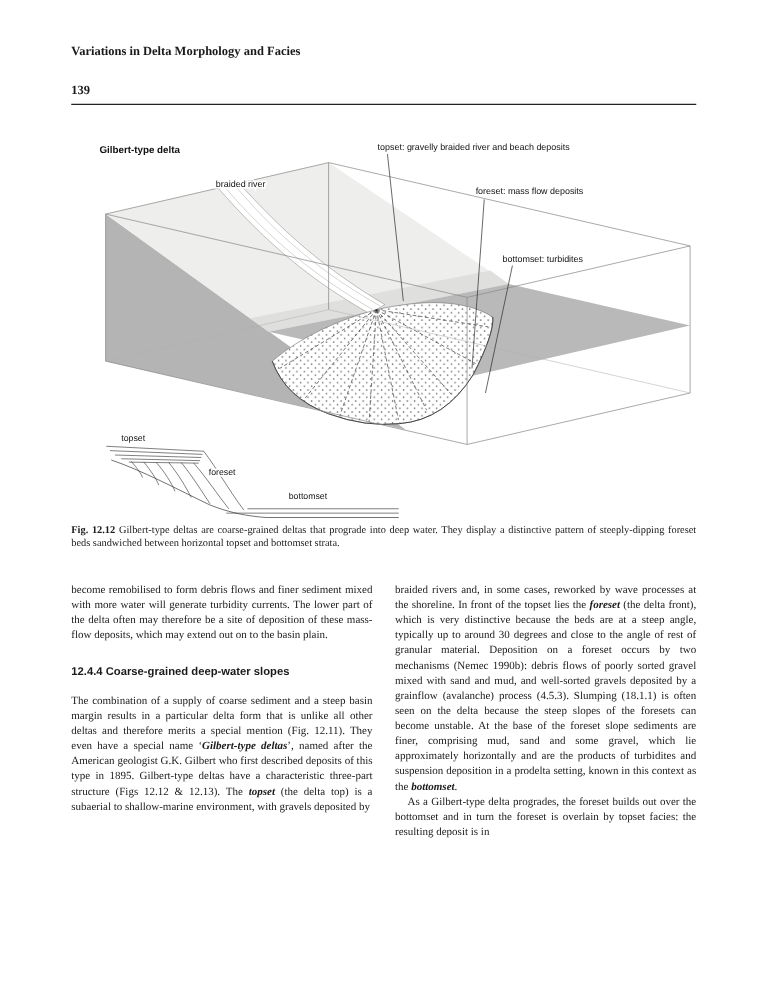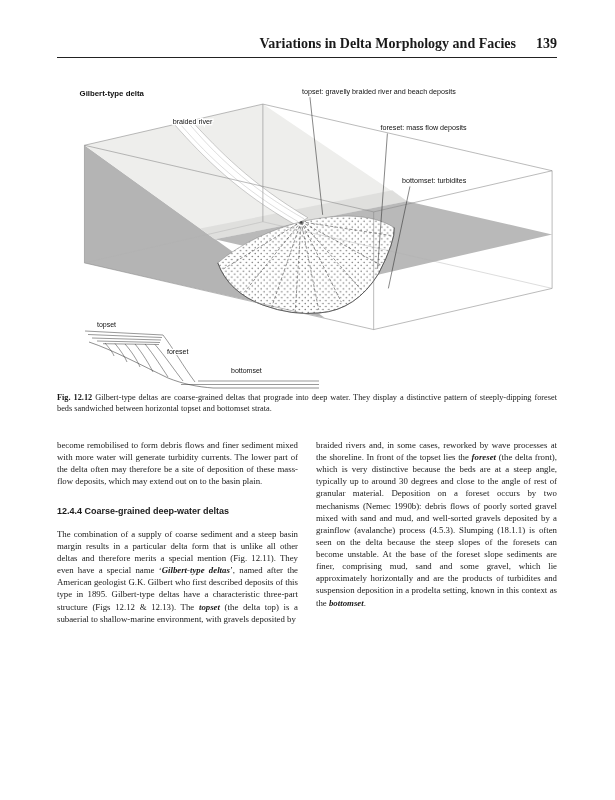--- a/index.html
+++ b/index.html
@@ -6,21 +6,21 @@
   html,body { background:#ffffff; }
   .page {
     width:615px; height:800px; background:#ffffff;
     font-family:"Liberation Serif", serif; color:#1a1a1a;
     position:relative; overflow:hidden;
   }
   .content { padding:36px 58px 0 57px; }
   .running-head {
     display:flex; justify-content:flex-end; align-items:flex-start; gap:20px;
     border-bottom:1px solid #222; padding-bottom:5px;
-    font-weight:bold; font-size:14px;
+    font-weight:bold; font-size:10px;flex-direction:column;
   }
   .figure-block { margin-top:24px; }
   .main-diagram { display:block; width:500px; height:252px; }
   .section-diagram { display:block; width:240px; height:75px; margin:-16px 0 0 26px; }
   .fig-caption { font-size:8.3px; line-height:1.32; text-align:justify; }
   .fig-caption .b { font-weight:bold; }
   .columns { display:flex; gap:18px; margin-top:24px; }
   .col { flex:1; font-size:8.8px; line-height:1.38; text-align:justify; }
   .heading {
     font-family:"Liberation Sans", sans-serif; font-weight:bold;
@@ -141,22 +141,23 @@
         <text x="84" y="36" class="xs-label halo">foreset</text>
         <text x="148" y="55" class="xs-label halo">bottomset</text>
       </svg>
 
       <p class="fig-caption"><span class="b">Fig. 12.12</span> <span>Gilbert-type deltas are coarse-grained deltas that prograde into deep water. They display a distinctive pattern of steeply-dipping foreset beds sandwiched between horizontal topset and bottomset strata.</span></p>
     </div>
 
     <div class="columns">
       <div class="col">
         <p>become remobilised to form debris flows and finer sediment mixed with more water will generate turbidity currents. The lower part of the delta often may therefore be a site of deposition of these mass-flow deposits, which may extend out on to the basin plain.</p>
-        <h3 class="heading">12.4.4  Coarse-grained deep-water deltas</h3>
+        <h3 class="heading">12.4.4  Coarse-grained deep-water slopes</h3>
         <p><span>The combination of a supply of coarse sediment and a steep basin margin results in a particular delta form that is unlike all other deltas and therefore merits a special mention (Fig. 12.11). They even have a special name ‘</span><span style="font-weight: bold; font-style: italic;">Gilbert-type deltas</span><span>’, named after the American geologist G.K. Gilbert who first described deposits of this type in 1895. Gilbert-type deltas have a characteristic three-part structure (Figs 12.12 &amp; 12.13). The </span><span style="font-weight: bold; font-style: italic;">topset</span><span> (the delta top) is a subaerial to shallow-marine environment, with gravels deposited by</span></p>
       </div>
       <div class="col">
         <p><span>braided rivers and, in some cases, reworked by wave processes at the shoreline. In front of the topset lies the </span><span style="font-weight: bold; font-style: italic;">foreset</span><span> (the delta front), which is very distinctive because the beds are at a steep angle, typically up to around 30 degrees and close to the angle of rest of granular material. Deposition on a foreset occurs by two mechanisms (Nemec 1990b): debris flows of poorly sorted gravel mixed with sand and mud, and well-sorted gravels deposited by a grainflow (avalanche) process (4.5.3). Slumping (18.1.1) is often seen on the delta because the steep slopes of the foresets can become unstable. At the base of the foreset slope sediments are finer, comprising mud, sand and some gravel, which lie approximately horizontally and are the products of turbidites and suspension deposition in a prodelta setting, known in this context as the </span><span style="font-weight: bold; font-style: italic;">bottomset</span><span>.</span></p>
+        <p class="indent">As a Gilbert-type delta progrades, the foreset builds out over the bottomset and in turn the foreset is overlain by topset facies: the resulting deposit is in</p>
       </div>
     </div>
 
   </div>
 </div>
 
 </body></html>

